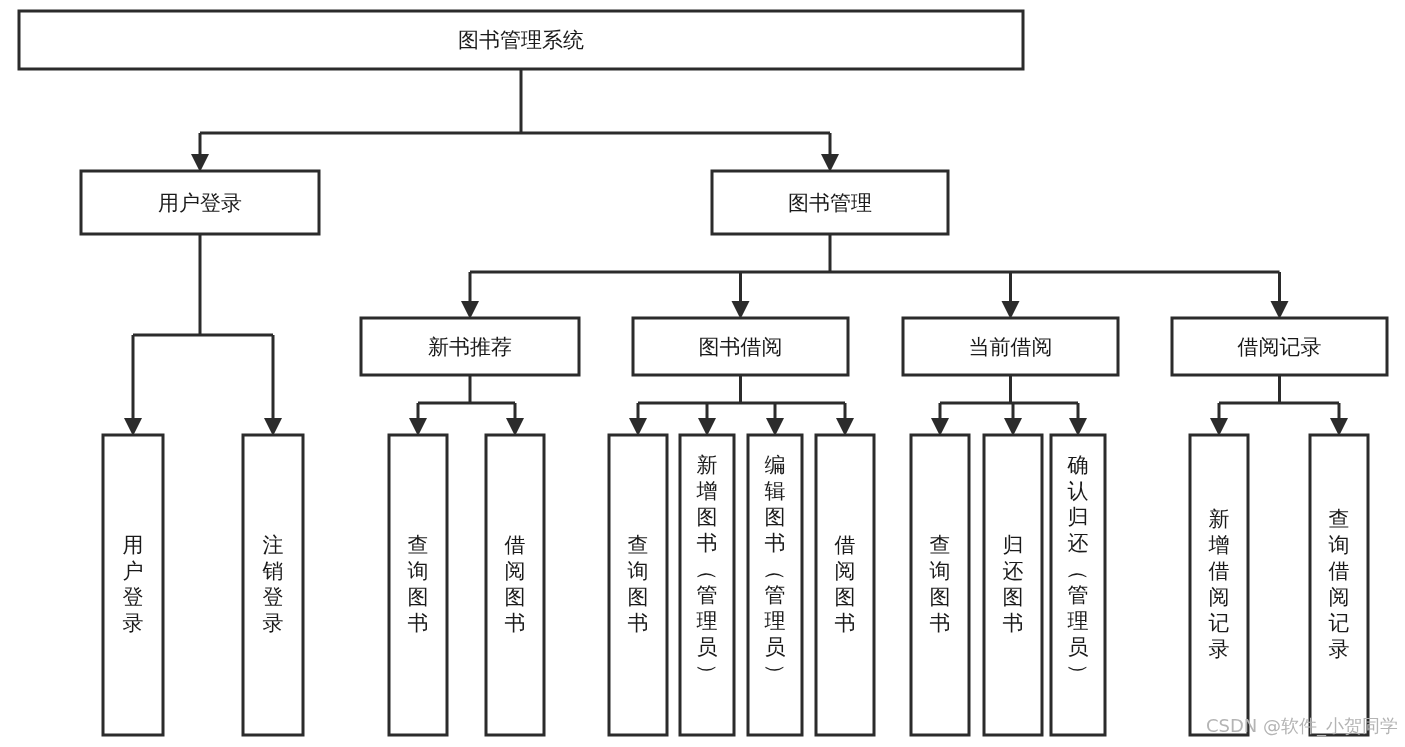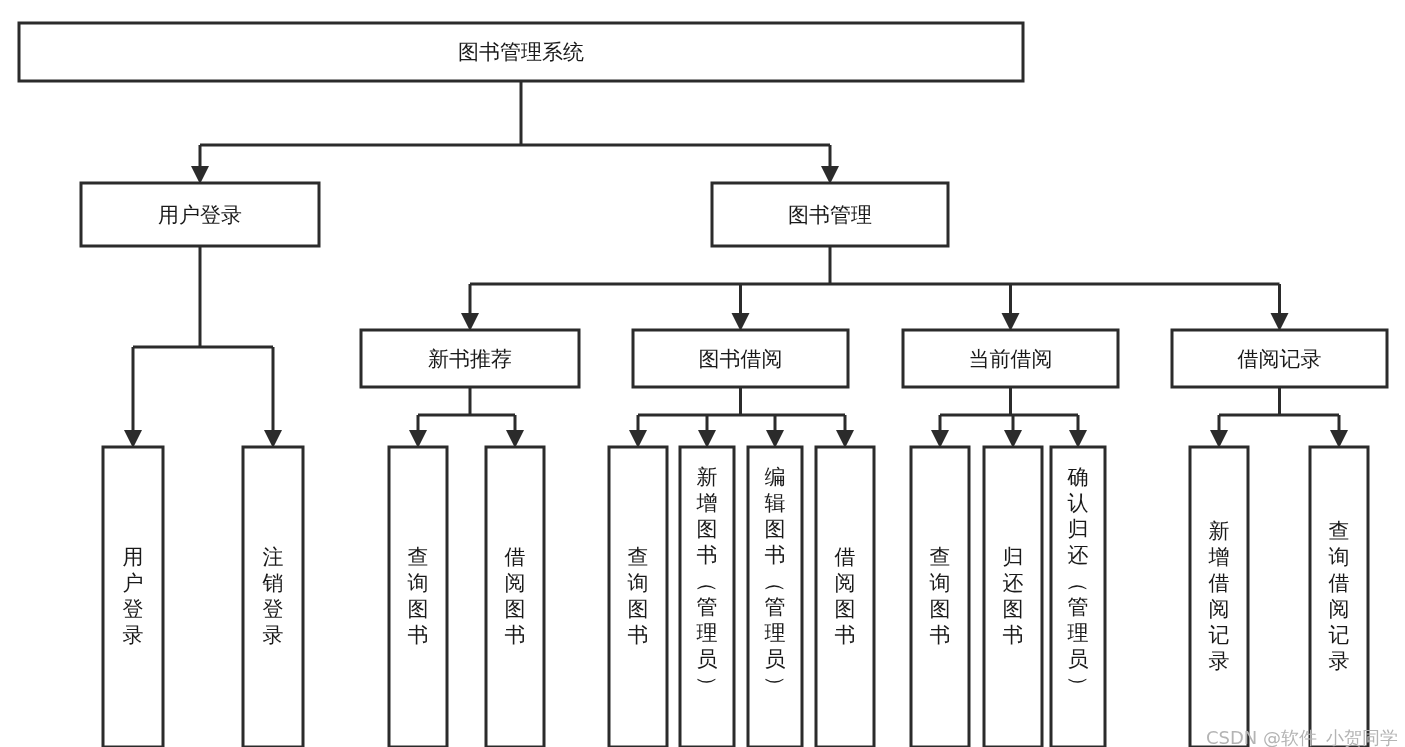--- a/index.html
+++ b/index.html
@@ -10,21 +10,20 @@
   body {
     width: 1405px;
     height: 747px;
     position: relative;
     overflow: hidden;
     font-family: "DejaVu Sans", "Liberation Sans", sans-serif;
   }
   #diagram-root {
     position: absolute;
     inset: 0;
-    margin-top: 12px;
   }
   svg.diagram-canvas {
     position: absolute;
     top: 0;
     left: 0;
     width: 1405px;
     height: 747px;
   }
   .node-box {
     fill: #ffffff;

